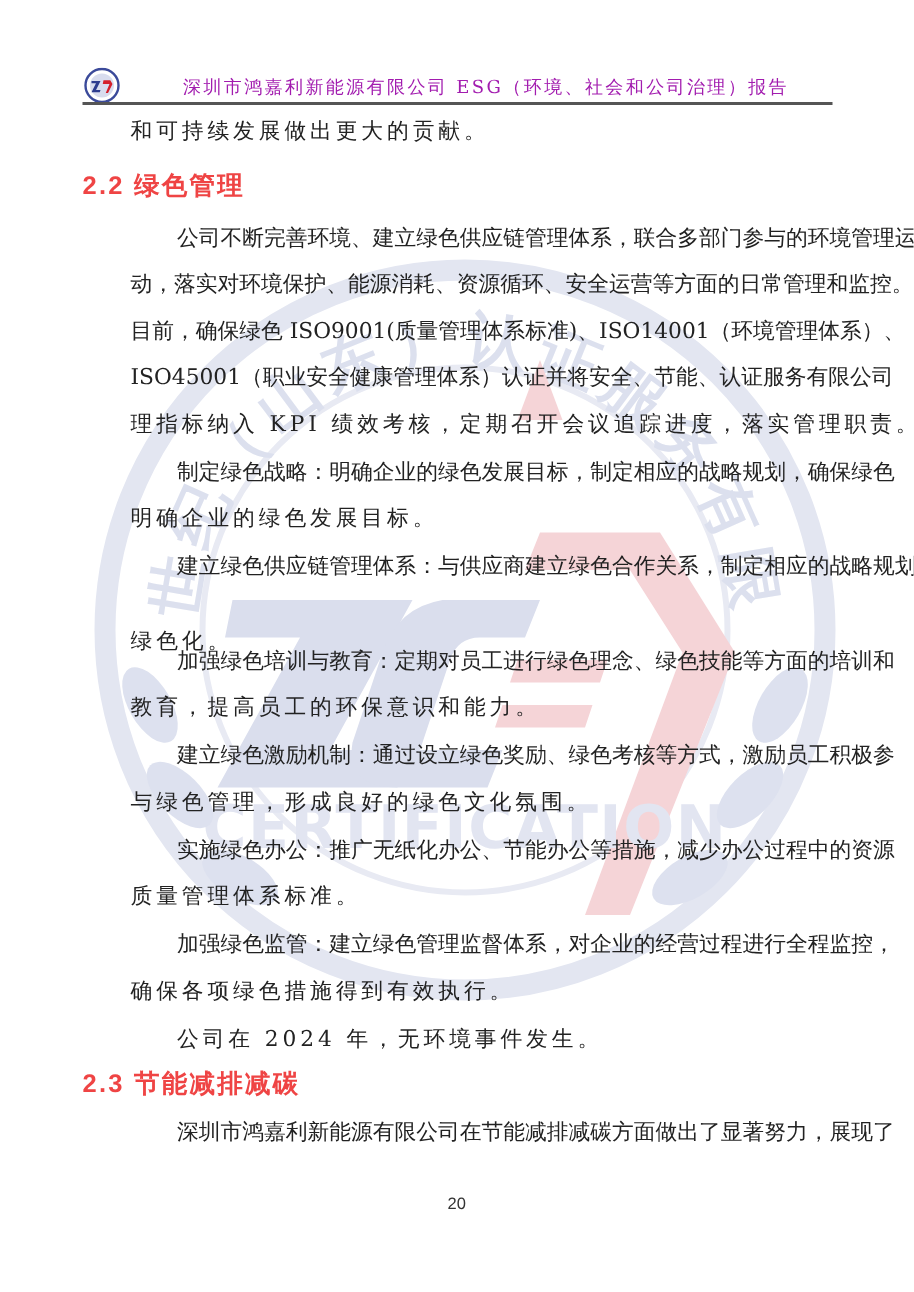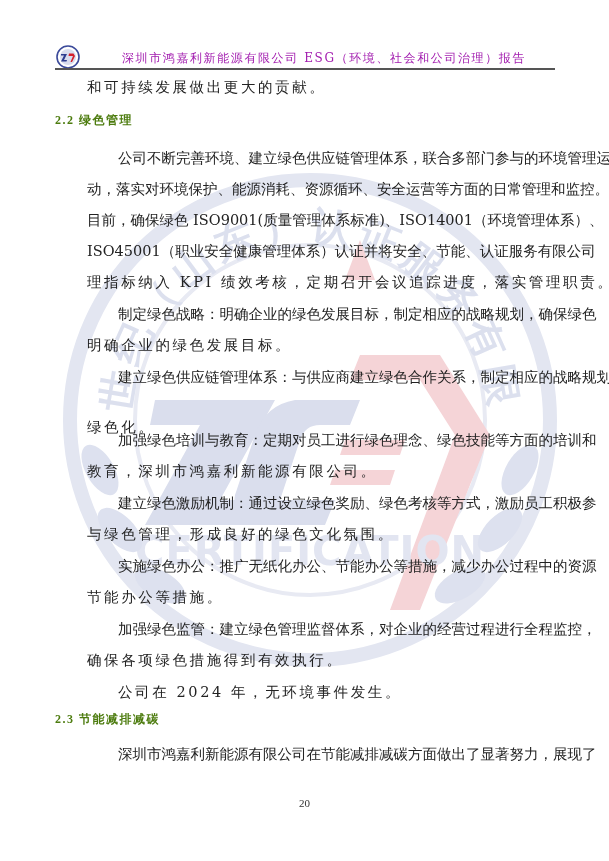--- a/index.html
+++ b/index.html
@@ -25,26 +25,26 @@
     
     .content { position: absolute; left: 55px; top: 0; width: 502px; }
     .line {
       position: absolute; left: 0; width: 502px; white-space: nowrap;
       font-size: 14.5px; letter-spacing: 2.6px; color: #222222; margin-left: 32px;
     }
     .line.indent { padding-left: 31px; box-sizing: border-box; }
     .justify { text-align: justify; text-align-last: justify; letter-spacing: 0; }
     .section-heading {
       position: absolute; left: 0; white-space: nowrap;
-      font-family: Liberation Serif, serif;
-      font-weight: bold; font-size: 12px; letter-spacing: 1.5px; color: #4d7c0f;
+      font-family: Liberation Sans, sans-serif;
+      font-weight: bold; font-size: 17px; letter-spacing: 1.5px; color: #ef4444;
     }
     .page-number {
       position: absolute; left: 0; top: 797px; width: 609px; text-align: center;
-      font-family: Liberation Serif, serif; font-size: 11px; color: #333333;
+      font-family: Liberation Sans, sans-serif; font-size: 11px; color: #333333;
     }
   </style>
 </head>
 <body>
 
 <div class="page">
 
   <svg class="watermark" viewBox="0 0 500 500" xmlns="http://www.w3.org/2000/svg">
     <defs>
       <path id="ringPath" d="M 70 250 A 180 180 0 0 1 430 250"></path>
@@ -94,27 +94,27 @@
     <div class="line justify" style="top:242px">ISO45001（职业安全健康管理体系）认证并将安全、节能、认证服务有限公司</div>
     <div class="line" style="top:273px">理指标纳入 KPI 绩效考核，定期召开会议追踪进度，落实管理职责。</div>
 
     <div class="line indent justify" style="top:305px">制定绿色战略：明确企业的绿色发展目标，制定相应的战略规划，确保绿色</div>
     <div class="line" style="top:336px">明确企业的绿色发展目标。</div>
 
     <div class="line indent justify" style="top:368px">建立绿色供应链管理体系：与供应商建立绿色合作关系，制定相应的战略规划</div>
     <div class="line" style="top:418px">绿色化。</div>
 
     <div class="line indent justify" style="top:431px">加强绿色培训与教育：定期对员工进行绿色理念、绿色技能等方面的培训和</div>
-    <div class="line" style="top:462px">教育，深圳市鸿嘉利新能源有限公司。</div>
+    <div class="line" style="top:462px">教育，提高员工的环保意识和能力。</div>
 
     <div class="line indent justify" style="top:494px">建立绿色激励机制：通过设立绿色奖励、绿色考核等方式，激励员工积极参</div>
     <div class="line" style="top:525px">与绿色管理，形成良好的绿色文化氛围。</div>
 
     <div class="line indent justify" style="top:557px">实施绿色办公：推广无纸化办公、节能办公等措施，减少办公过程中的资源</div>
-    <div class="line" style="top:588px">节能办公等措施。</div>
+    <div class="line" style="top:588px">质量管理体系标准。</div>
 
     <div class="line indent justify" style="top:620px">加强绿色监管：建立绿色管理监督体系，对企业的经营过程进行全程监控，</div>
     <div class="line" style="top:651px">确保各项绿色措施得到有效执行。</div>
 
     <div class="line indent" style="top:683px">公司在 2024 年，无环境事件发生。</div>
 
     <div class="section-heading" style="top:711px">2.3 节能减排减碳</div>
 
     <div class="line indent justify" style="top:745px">深圳市鸿嘉利新能源有限公司在节能减排减碳方面做出了显著努力，展现了</div>
   </div>

